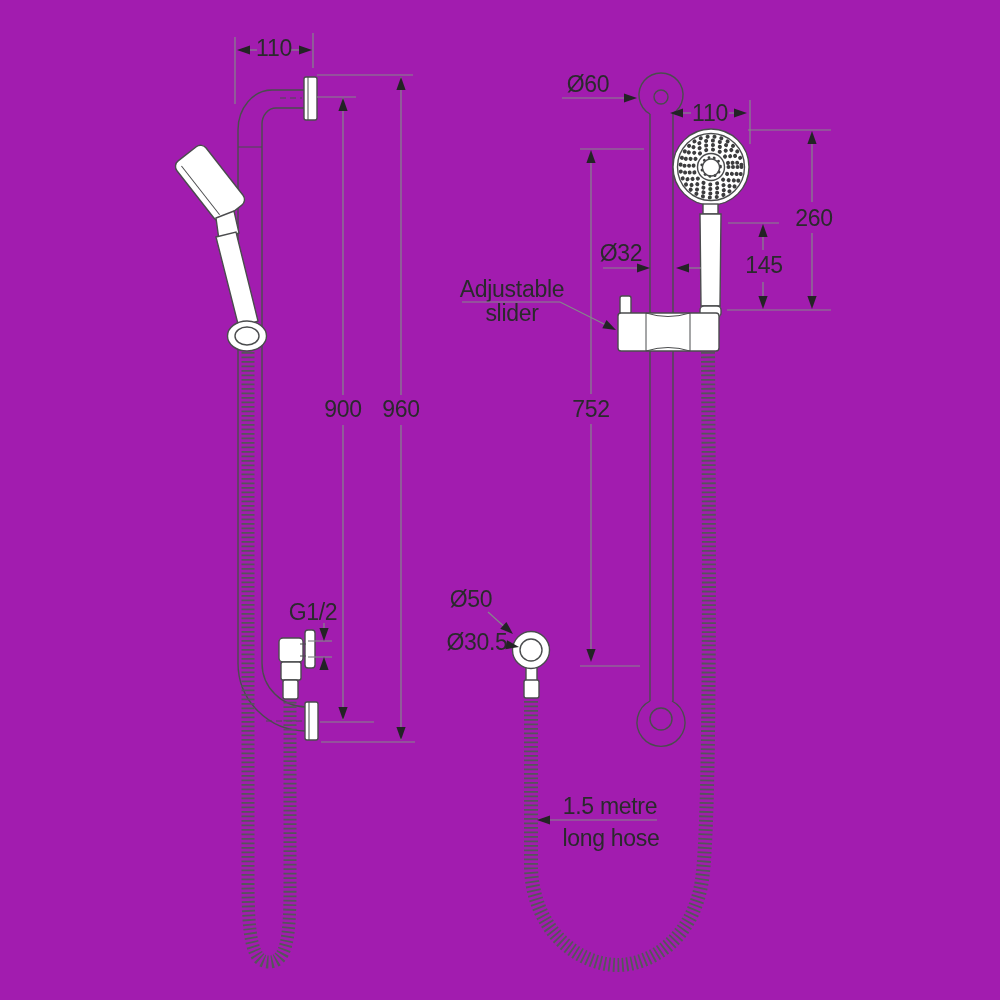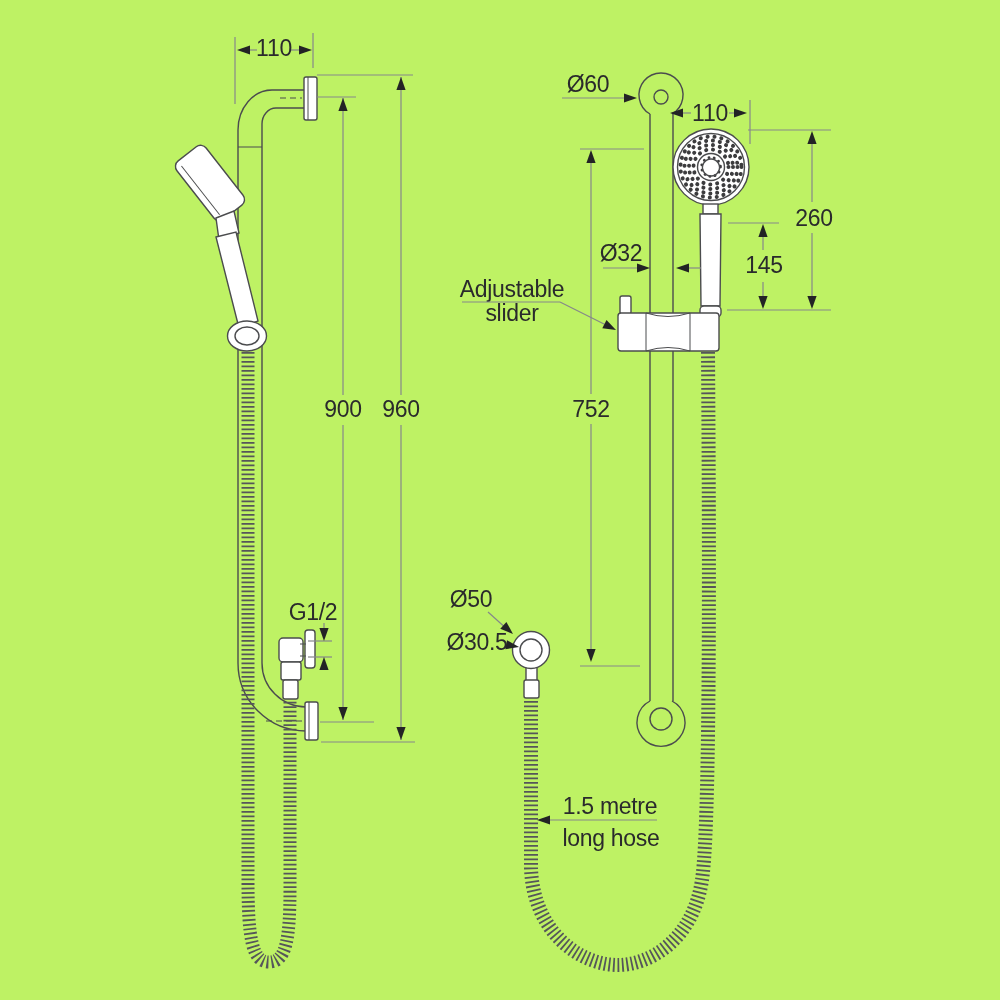--- a/index.html
+++ b/index.html
@@ -1,16 +1,16 @@
 <!DOCTYPE html>
 <html><head>
 <meta charset="utf-8">
 <style>
   html,body{margin:0;padding:0;background:#ffffff;}
-  .canvas{position:relative;width:1000px;height:1000px;background:#bef264;overflow:hidden;}
+  .canvas{position:relative;width:1000px;height:1000px;background:#a21caf;overflow:hidden;}
   svg{display:block;}
   
   .ol  { fill:#ffffff; stroke:#4b4c4e; stroke-width:1.4; }
   .oln { fill:none;    stroke:#4b4c4e; stroke-width:1.4; }
   .thin{ fill:none;    stroke:#4b4c4e; stroke-width:1;   }
   .dashc{ fill:none; stroke:#4b4c4e; stroke-width:1; stroke-dasharray:6 4; }
   
   .dim { stroke:#85878a; stroke-width:1.2; fill:none; }
   .arr { fill:#232325; stroke:none; }
   

